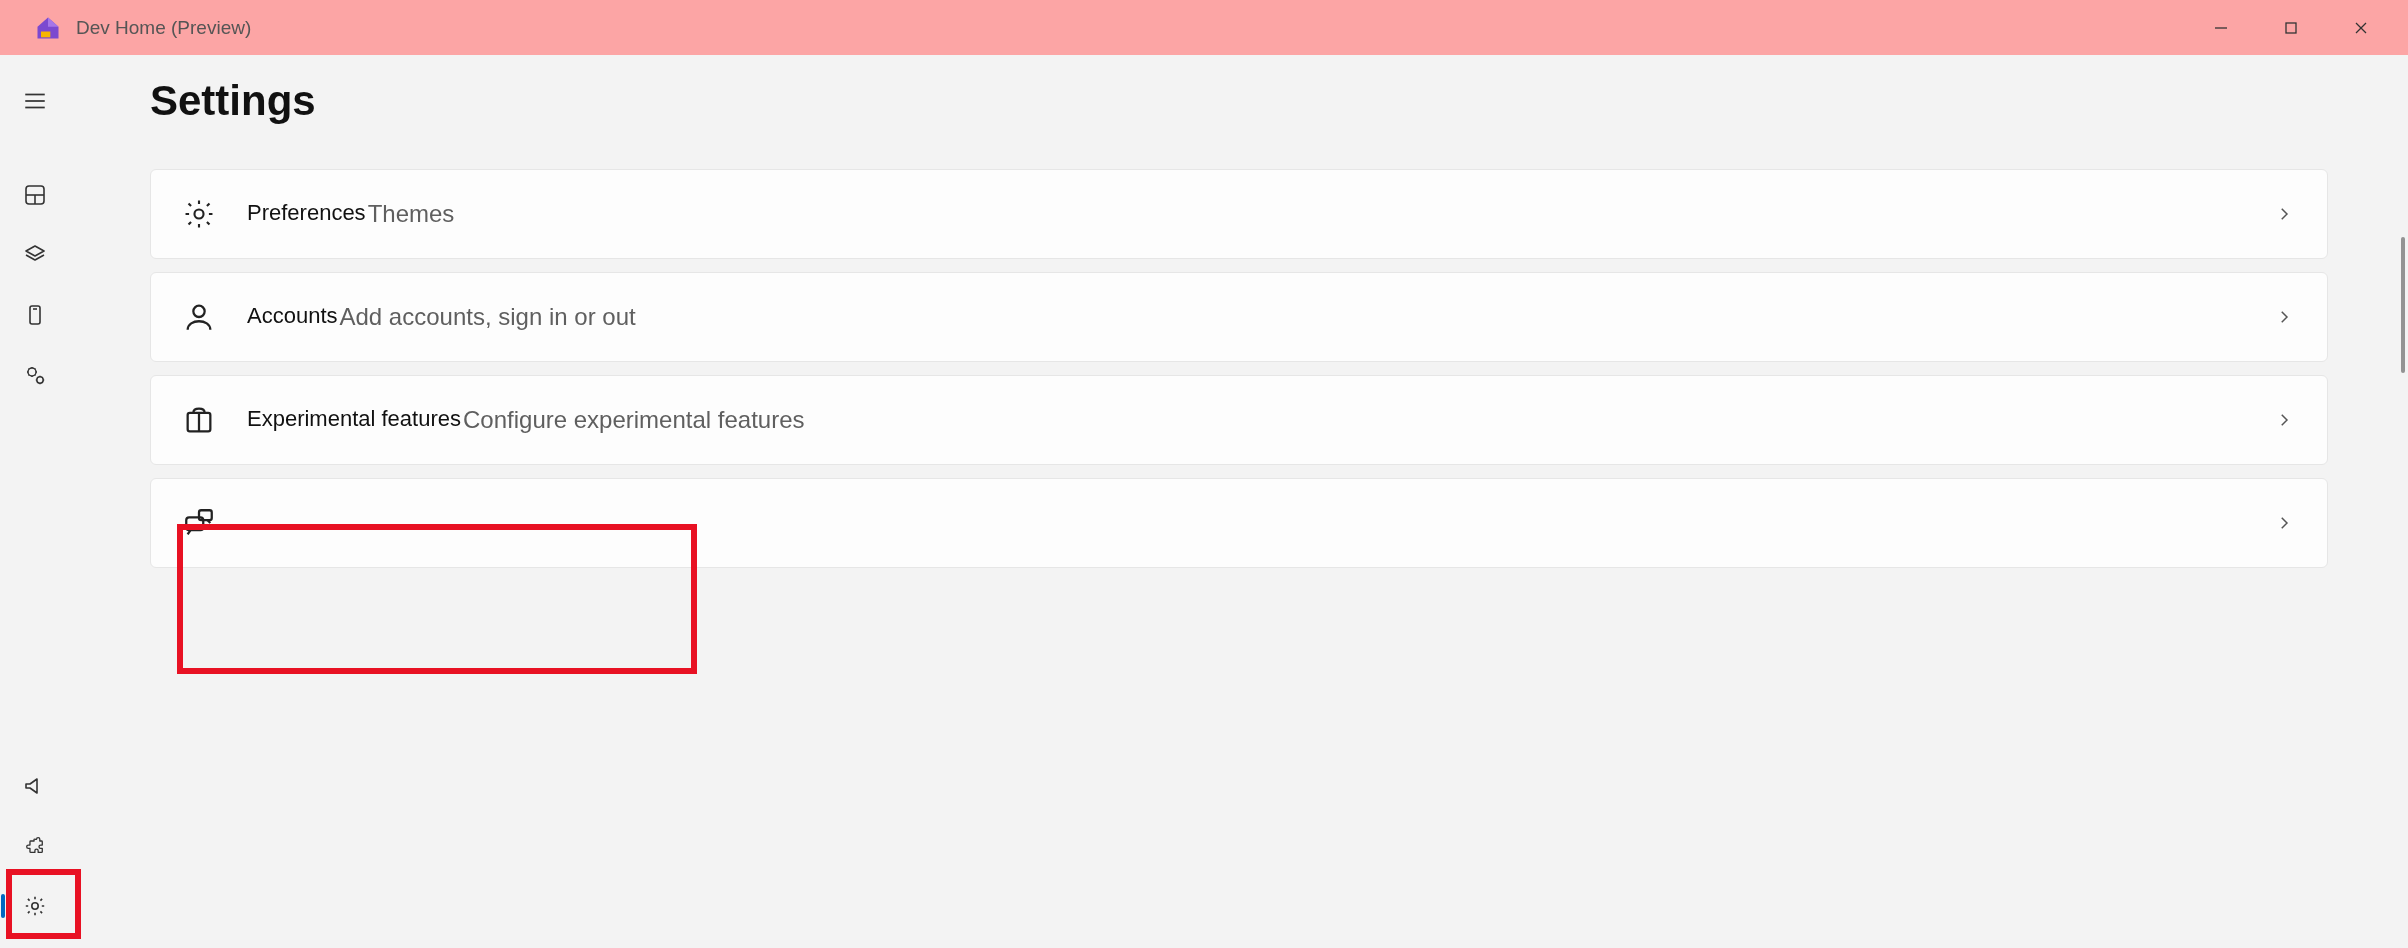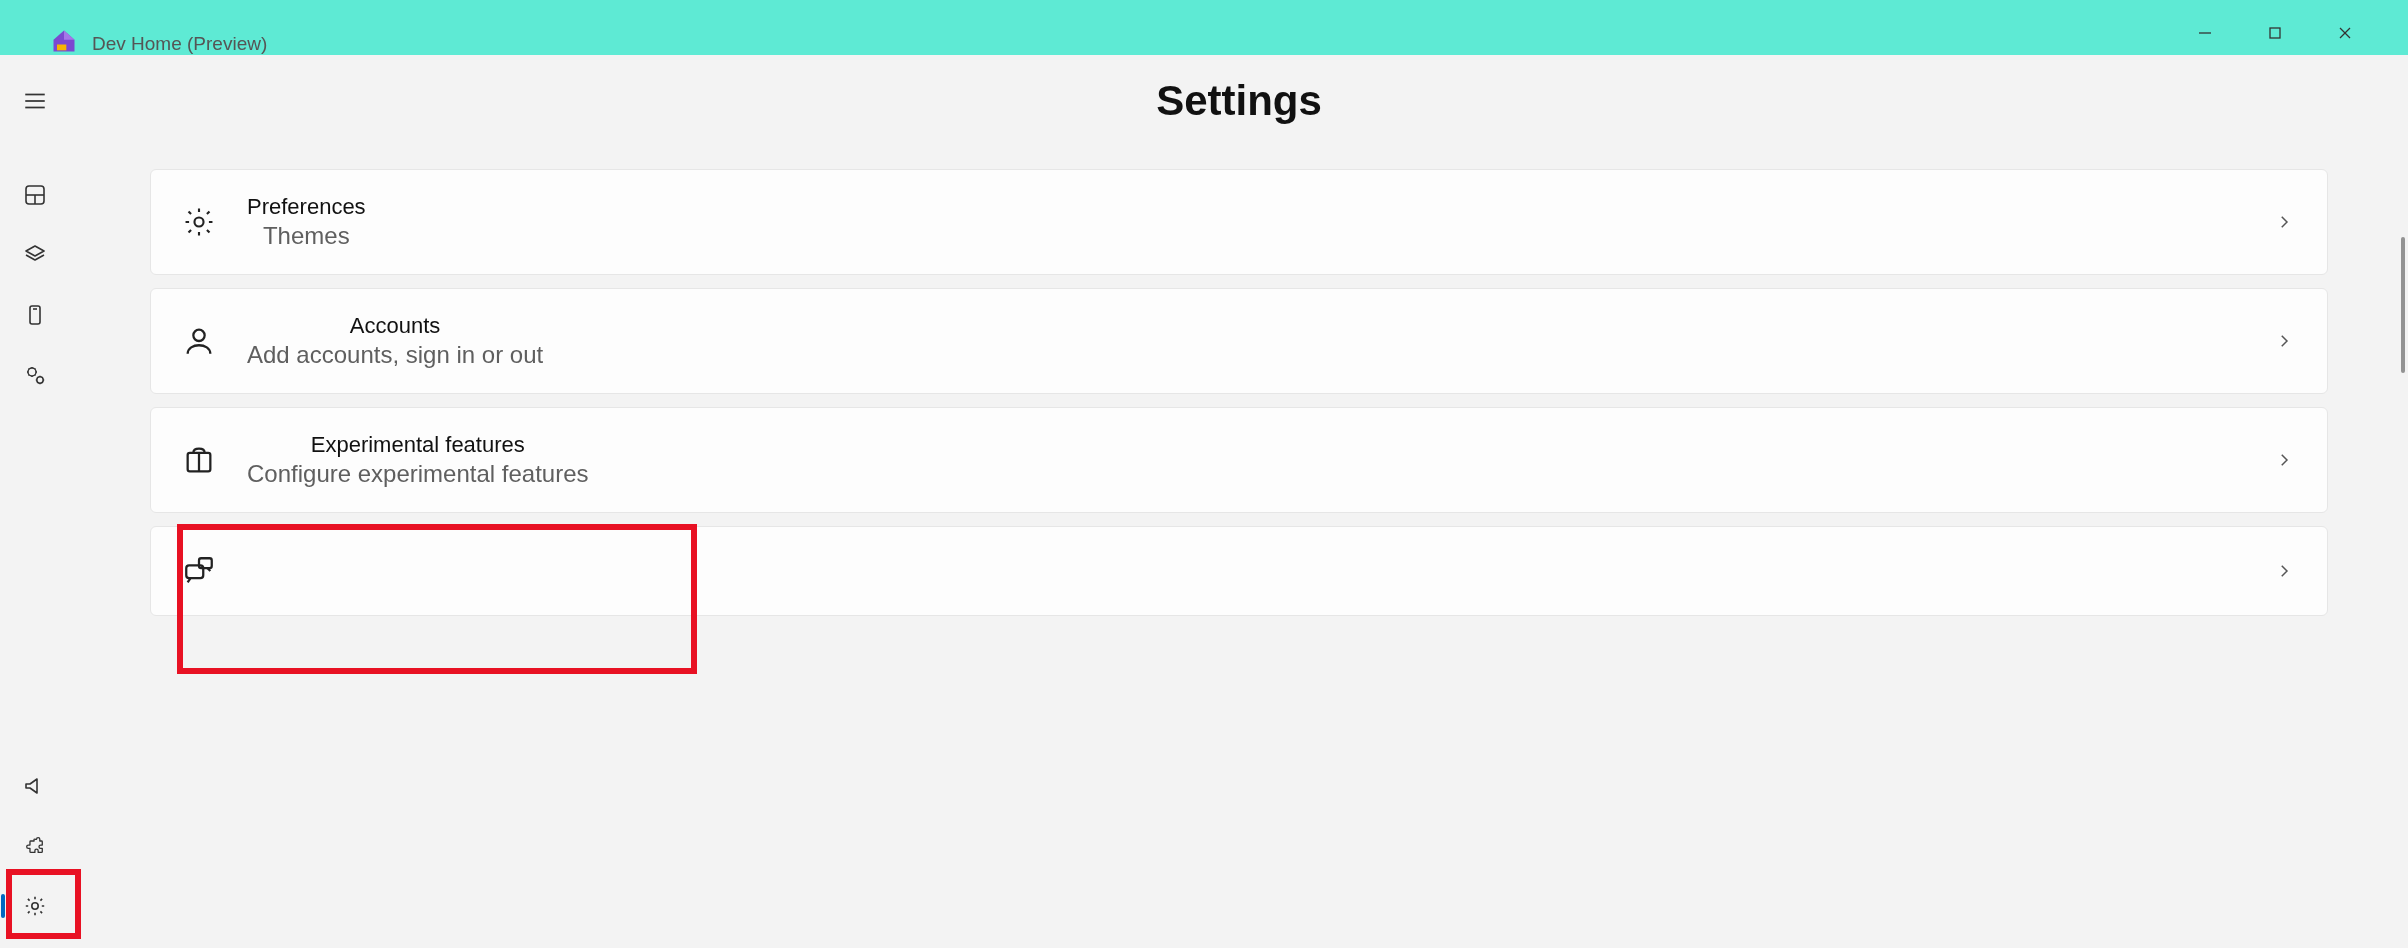--- a/index.html
+++ b/index.html
@@ -12,23 +12,23 @@
     background: #f3f3f3;
     width: 2408px;
     height: 948px;
     overflow: hidden;
     position: relative;
   }
   
   .titlebar {
     height: 55px;
     display: flex;
-    align-items: flex-end;
-    padding: 0 28px;
-    background: #5eead4;
+    align-items: center;
+    padding: 0 12px;
+    background: #fca5a5;
   }
   .titlebar .app-icon {
     width: 28px;
     height: 28px;
     margin: 0 14px 0 22px;
     display: flex;
     align-items: center;
     justify-content: center;
   }
   .titlebar .title {
@@ -45,21 +45,20 @@
     height: 45px;
     display: flex;
     align-items: center;
     justify-content: center;
     color: #444;
   }
   
   .layout {
     display: flex;
     height: calc(100% - 55px);
-    text-align: center;
   }
   .sidebar {
     width: 70px;
     background: #f3f3f3;
     display: flex;
     flex-direction: column;
     align-items: center;
     padding-top: 18px;
   }
   .sidebar .nav-top {
@@ -128,21 +127,21 @@
   .card .card-icon {
     width: 36px;
     height: 36px;
     display: flex;
     align-items: center;
     justify-content: center;
     color: #222;
   }
   .card .card-text {
     display: flex;
-    flex-direction: column;
+    flex-direction: row;
     gap: 2px;
   }
   .card .card-title {
     font-size: 22px;
     color: #111;
   }
   .card .card-sub {
     font-size: 24px;
     color: #5f5f5f;
   }

